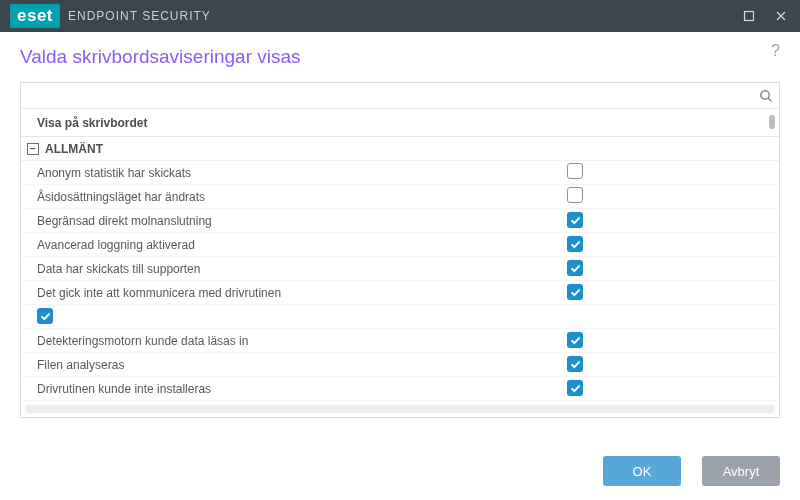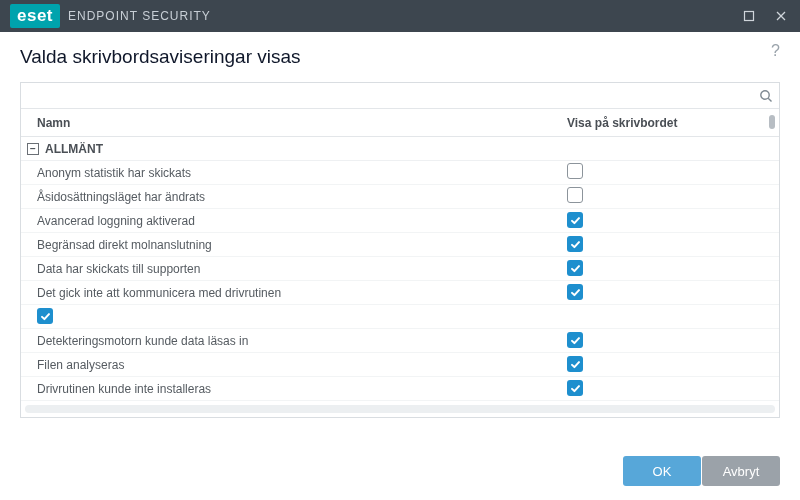--- a/index.html
+++ b/index.html
@@ -4,21 +4,21 @@
 <style>
   * { box-sizing: border-box; margin: 0; padding: 0; }
   html, body { width: 800px; height: 500px; font-family: "Segoe UI", Arial, sans-serif; background: #fff; overflow: hidden; }
   .titlebar { height: 32px; background: #3d464f; color: #cfd5db; display: flex; align-items: center; padding: 0 10px; font-size: 12px; }
   .brand-badge { background: #00a3ad; color: #fff; font-weight: 700; font-size: 17px; padding: 2px 7px; border-radius: 2px; letter-spacing: 0.5px; margin-right: 8px; }
   .brand-text { color: #c8cfd6; letter-spacing: 1px; font-size: 12px; }
   .titlebar .spacer { flex: 1; }
   .win-btn { width: 18px; height: 18px; display: inline-flex; align-items: center; justify-content: center; margin-left: 14px; cursor: pointer; }
   .win-btn svg { stroke: #cfd5db; }
   .content { padding: 14px 20px 0 20px; }
-  .page-title { font-size: 19px; color: #0f172a; font-weight: 400; }
+  .page-title { font-size: 19px; color: #8b5cf6; font-weight: 400; }
   .help-row { display: flex; }
   .help-row .spacer { flex: 1; }
   .help-icon { color: #9aa3ab; font-size: 16px; cursor: pointer; margin-top: -4px; }
   .panel { border: 1px solid #d9dde1; margin: 14px 20px 0 20px; height: 336px; display: flex; flex-direction: column; background: #fff; }
   .search-row { height: 26px; border-bottom: 1px solid #e3e6e9; display: flex; align-items: center; padding: 0 6px 0 8px; }
   .search-input { flex: 1; border: none; outline: none; font-size: 12px; height: 22px; background: transparent; }
   .search-icon { color: #7f8992; display: flex; align-items: center; }
   .header-row { height: 28px; display: flex; align-items: center; font-size: 12px; color: #4a4f55; border-bottom: 1px solid #e3e6e9; padding-left: 16px; position: relative; }
   .col-name { width: 530px; font-weight: 600; }
   .col-show { font-weight: 600; text-align: right; }
@@ -26,21 +26,21 @@
   .table-body { flex: 1; overflow: hidden; position: relative; }
   .group-row { height: 24px; display: flex; align-items: center; font-size: 12px; font-weight: 700; color: #4a4f55; padding-left: 6px; border-bottom: 1px solid #eef0f2; }
   .group-toggle { width: 12px; height: 12px; border: 1px solid #6a6f75; display: inline-flex; align-items: center; justify-content: center; margin-right: 6px; font-size: 10px; line-height: 1; cursor: pointer; color:#4a4f55; }
   .row { height: 24px; display: flex; align-items: center; font-size: 12px; color: #555b61; padding-left: 16px; border-bottom: 1px solid #f2f4f5; }
   .row .cell-name { width: 530px; }
   .chk { width: 16px; height: 16px; border-radius: 3px; display: inline-flex; align-items: center; justify-content: center; cursor: pointer; }
   .chk.unchecked { border: 1.5px solid #8c949b; background: #fff; }
   .chk.checked { background: #1e8fce; }
   .chk.checked svg { stroke: #fff; }
   .bottom-scroll-stub { height: 8px; background: #eceff1; margin: 2px 4px 4px 4px; border-radius: 4px; }
-  .footer { position: absolute; bottom: 0; left: 0; right: 0; height: 58px; display: flex; align-items: center; justify-content: flex-end; padding: 0 20px; gap: 1px; }
+  .footer { position: absolute; bottom: 0; left: 0; right: 0; height: 58px; display: flex; align-items: center; justify-content: flex-end; padding: 0 20px; gap: 21px; }
   .btn { min-width: 78px; height: 30px; border: none; border-radius: 3px; font-size: 13px; cursor: pointer; padding: 0 18px; }
   .btn-primary { background: #57a7d9; color: #fff; }
   .btn-secondary { background: #9ba2a9; color: #fff; }
 </style>
 </head>
 <body>
 
 <div class="titlebar">
   <span class="brand-badge">eset</span>
   <span class="brand-text">ENDPOINT SECURITY</span>
@@ -70,48 +70,47 @@
   <div class="search-row">
     <input class="search-input" placeholder="" style="">
     <span class="search-icon">
       <svg width="14" height="14" viewBox="0 0 14 14" fill="none" stroke="#7f8992" stroke-width="1.4">
           <circle cx="6" cy="6" r="4.2"></circle>
           <line x1="9.2" y1="9.2" x2="12.5" y2="12.5"></line>
         </svg>
     </span>
   </div>
   <div class="header-row">
-    <div class="col-name">Namn</div>
     <div class="col-show">Visa på skrivbordet</div>
     <div class="header-scroll-stub"></div>
   </div>
   <div class="table-body" id="table-body">
     <div class="group-row">
       <span class="group-toggle">−</span>
       <span>ALLMÄNT</span>
     </div>
 
   <div class="row">
         <div class="cell-name">Anonym statistik har skickats</div>
         <div><span class="chk unchecked"></span></div>
       </div>
       <div class="row">
         <div class="cell-name">Åsidosättningsläget har ändrats</div>
         <div><span class="chk unchecked"></span></div>
       </div>
       <div class="row">
-        <div class="cell-name">Avancerad loggning aktiverad</div>
+        <div class="cell-name">Begränsad direkt molnanslutning</div>
         <div><span class="chk checked">
             <svg width="11" height="11" viewBox="0 0 12 12" fill="none" stroke-width="2.2" stroke-linecap="round" stroke-linejoin="round">
               <polyline points="2.2,6.4 4.8,8.8 9.8,3.4"></polyline>
             </svg>
           </span></div>
       </div>
       <div class="row">
-        <div class="cell-name">Begränsad direkt molnanslutning</div>
+        <div class="cell-name">Avancerad loggning aktiverad</div>
         <div><span class="chk checked">
             <svg width="11" height="11" viewBox="0 0 12 12" fill="none" stroke-width="2.2" stroke-linecap="round" stroke-linejoin="round">
               <polyline points="2.2,6.4 4.8,8.8 9.8,3.4"></polyline>
             </svg>
           </span></div>
       </div>
       <div class="row">
         <div class="cell-name">Data har skickats till supporten</div>
         <div><span class="chk checked">
             <svg width="11" height="11" viewBox="0 0 12 12" fill="none" stroke-width="2.2" stroke-linecap="round" stroke-linejoin="round">

